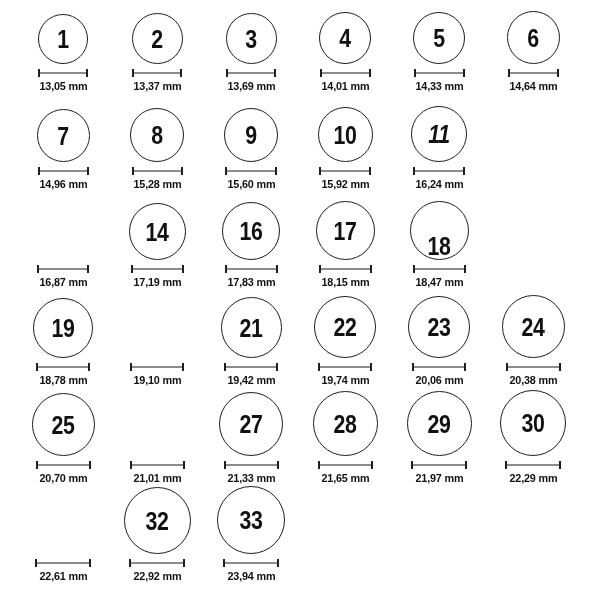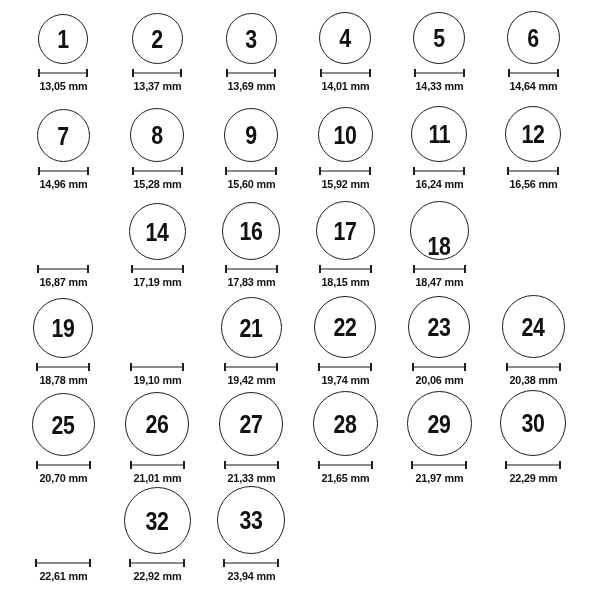--- a/index.html
+++ b/index.html
@@ -201,42 +201,31 @@
     </div>
     <div class="measure" style="width: 52px;">
       <span class="tick"></span>
       <span class="bar"></span>
       <span class="tick"></span>
     </div>
     <span class="dia-label">15,92 mm</span>
   </div>
 
   <div class="cell">
-    <div class="circle" style="width: 56px; height: 56px;">
+    <div class="circle" style="width: 56px; height: 56px; font-style: italic;">
       <span class="num">11</span>
     </div>
     <div class="measure" style="width: 52px;">
       <span class="tick"></span>
       <span class="bar"></span>
       <span class="tick"></span>
     </div>
     <span class="dia-label">16,24 mm</span>
   </div>
 
-  <div class="cell">
-    <div class="circle" style="width: 56px; height: 56px;">
-      <span class="num">12</span>
-    </div>
-    <div class="measure" style="width: 52px;">
-      <span class="tick"></span>
-      <span class="bar"></span>
-      <span class="tick"></span>
-    </div>
-    <span class="dia-label">16,56 mm</span>
-  </div>
 </div>
     <div class="row">
   <div class="cell">
     <div class="measure" style="width: 52px;">
       <span class="tick"></span>
       <span class="bar"></span>
       <span class="tick"></span>
     </div>
     <span class="dia-label">16,87 mm</span>
   </div>
@@ -367,23 +356,20 @@
     </div>
     <div class="measure" style="width: 55px;">
       <span class="tick"></span>
       <span class="bar"></span>
       <span class="tick"></span>
     </div>
     <span class="dia-label">20,70 mm</span>
   </div>
 
   <div class="cell">
-    <div class="circle" style="width: 64px; height: 64px;">
-      <span class="num">26</span>
-    </div>
     <div class="measure" style="width: 55px;">
       <span class="tick"></span>
       <span class="bar"></span>
       <span class="tick"></span>
     </div>
     <span class="dia-label">21,01 mm</span>
   </div>
 
   <div class="cell">
     <div class="circle" style="width: 64px; height: 64px;">

